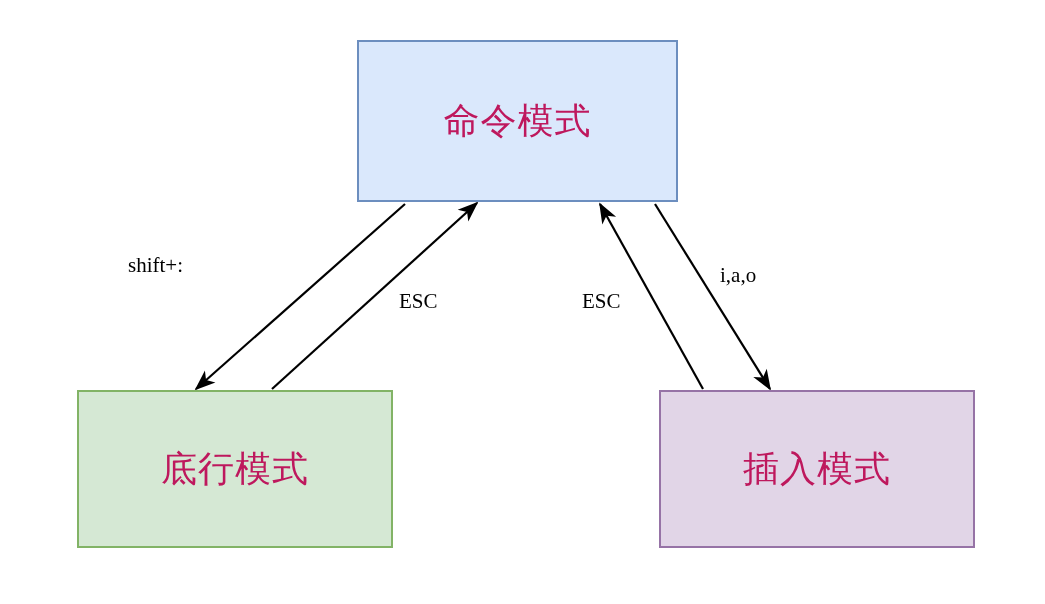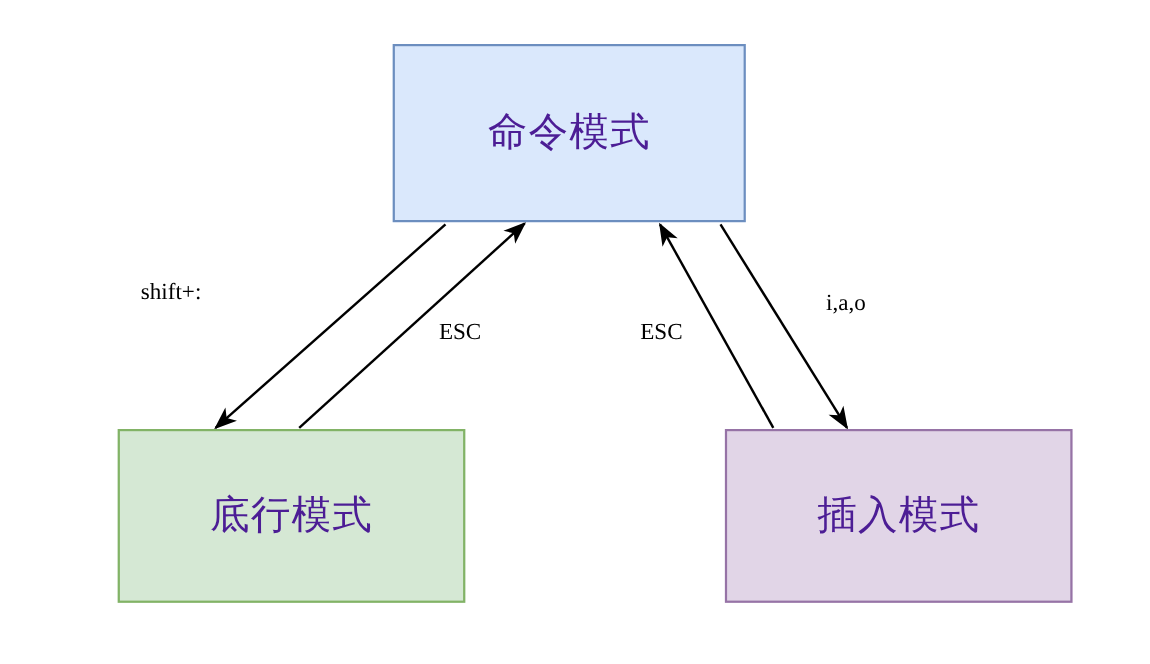--- a/index.html
+++ b/index.html
@@ -28,61 +28,60 @@
     border-style: solid;
     border-width: 2px;
     display: flex;
     align-items: center;
     justify-content: center;
   }
   .node-label {
     font-family: "DejaVu Sans", "Liberation Sans", sans-serif;
     font-size: 36px;
     line-height: 1;
-    color: #4c1d95;
+    color: #be185d;
     letter-spacing: 1px;
     white-space: nowrap;
   }
   #node-command {
     left: 357px;
     top: 40px;
     width: 321px;
     height: 162px;
     background: #dae8fc;
     border-color: #6c8ebf;
   }
   #node-lastline {
     left: 77px;
     top: 390px;
     width: 316px;
     height: 158px;
     background: #d5e8d4;
     border-color: #82b366;
-    margin-left: 30px;
   }
   #node-insert {
     left: 659px;
     top: 390px;
     width: 316px;
     height: 158px;
     background: #e1d5e7;
     border-color: #9673a6;
   }
   .edge-label {
     position: absolute;
     font-family: Liberation Serif, serif;
     font-size: 21px;
     line-height: 1;
     color: #000000;
     white-space: nowrap;
   }
   #label-shift    { left: 128px; top: 255px; }
   #label-esc-left { left: 399px; top: 291px; }
   #label-esc-right{ left: 582px; top: 291px; }
-  #label-iao      { left: 720px; top: 265px; margin-left: 31px; }
+  #label-iao      { left: 720px; top: 265px; }
 </style>
 </head>
 <body>
 
 <div id="canvas">
 
   <svg id="edges" viewBox="0 0 1045 604" xmlns="http://www.w3.org/2000/svg">
     <defs>
       <marker id="arrowhead" markerWidth="11" markerHeight="11" refX="9.2" refY="4" orient="auto" markerUnits="strokeWidth">
         <path d="M0.6,0.4 L10,4 L0.6,7.6 L3.1,4 Z" fill="#000000"></path>

